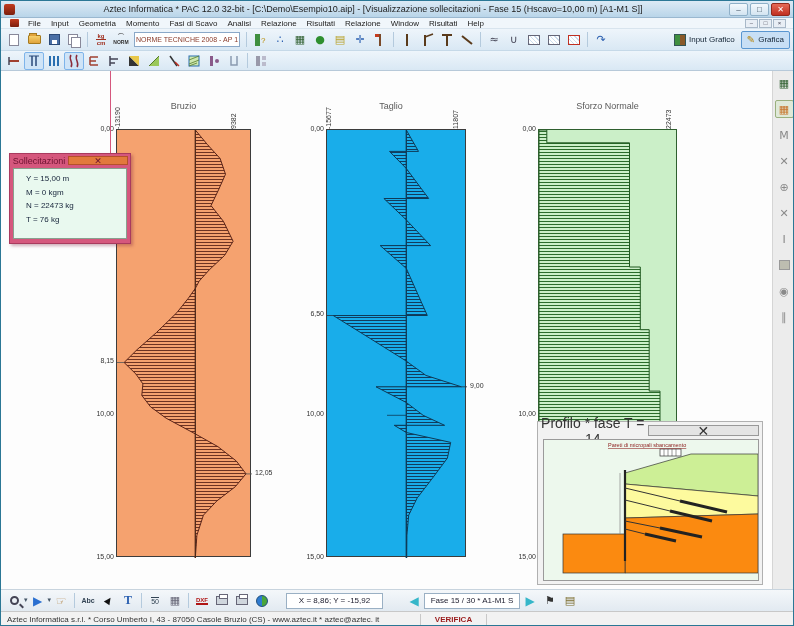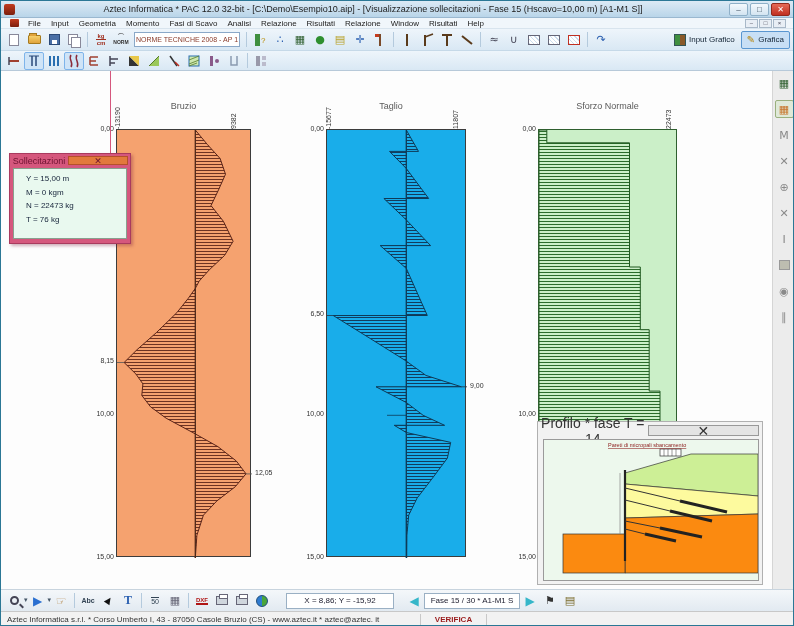--- a/index.html
+++ b/index.html
@@ -482,21 +482,21 @@
       </span>
     <span class="tbtn">
         <span class="mi-print"></span>
       </span>
     <span class="tbtn">
         <span class="mi-print"></span>
       </span>
     <span class="tbtn">
         <span class="mi-globe"></span>
       </span>
-    <span class="bbox" style="width:108px;margin-left:14px;text-align:right;">X = 8,86;  Y = -15,92</span>
+    <span class="bbox" style="width:97px;margin-left:14px;text-align:right;">X = 8,86;  Y = -15,92</span>
     <span style="flex:1;"></span>
     <span class="tbtn">
         <span class="g" style="color:#35b6c9;font-size:12px;">◀</span>
       </span>
     <span class="bbox" style="width:96px;">Fase 15 / 30 * A1-M1 S</span>
     <span class="tbtn">
         <span class="g" style="color:#35b6c9;font-size:12px;">▶</span>
       </span>
     <span class="tbtn">
         <span class="g" style="color:#333;">⚑</span>

